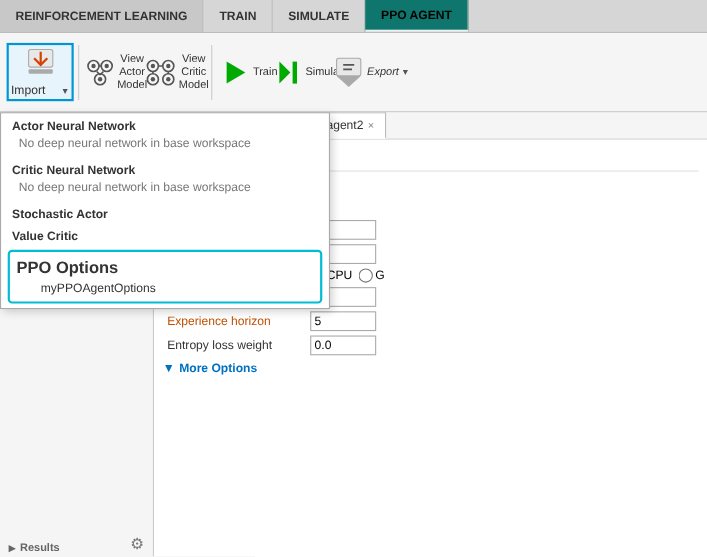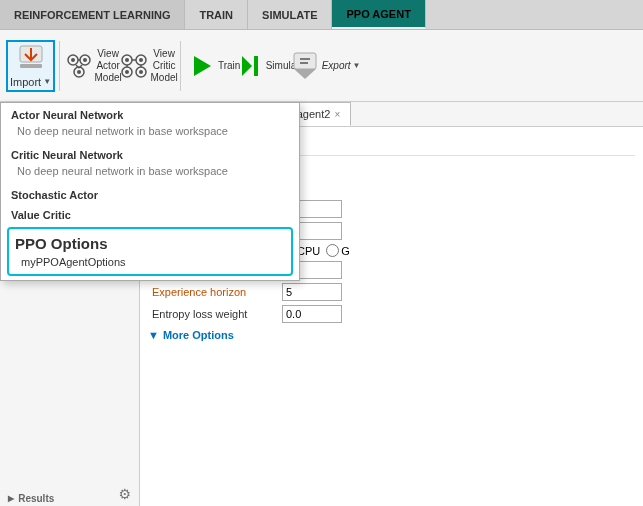--- a/index.html
+++ b/index.html
@@ -72,21 +72,21 @@
       align-items: center;
       border: 2px solid #0096d6;
       background: #e8f4fb;
       padding: 2px;
       cursor: pointer;
       position: relative;
     }
     .import-btn-group .btn-label-row {
       display: flex;
       align-items: center;
-      gap: 2px;
+      gap: 14px;
     }
     .import-btn-group .btn-label-row .drop-arrow {
       font-size: 8px;
       color: #555;
     }
 
     .toolbar-separator {
       width: 1px;
       height: 50px;
       background: #ccc;
@@ -290,20 +290,21 @@
     .dropdown-ppo-title {
       font-size: 15px;
       font-weight: 700;
       color: #333;
       padding: 2px 0;
     }
     .dropdown-ppo-item {
       font-size: 11px;
       color: #333;
       padding: 2px 6px;
+      margin-left: 16px;
     }
 
     
     .gear-icon-bottom {
       position: absolute;
       bottom: 4px;
       right: 8px;
       font-size: 14px;
       color: #777;
       cursor: pointer;

